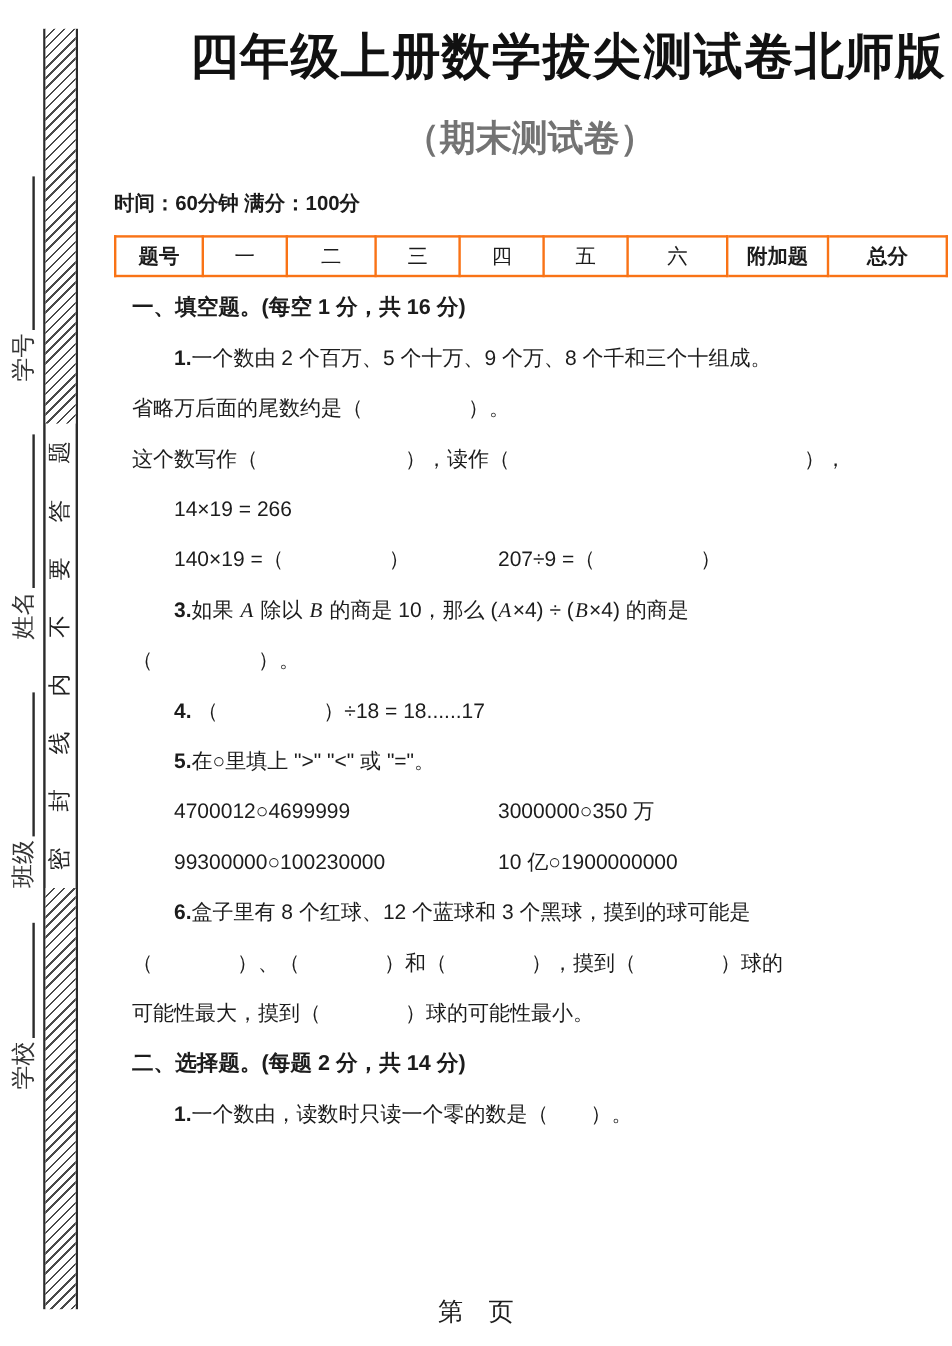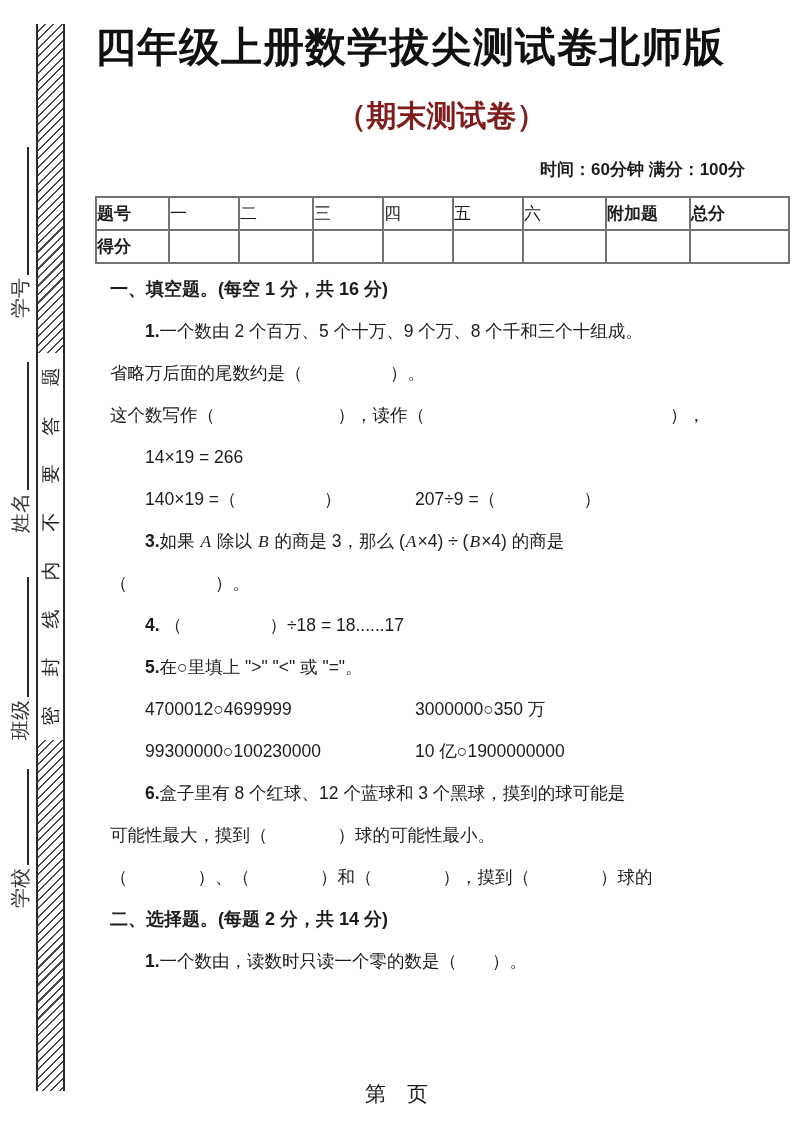--- a/index.html
+++ b/index.html
@@ -24,26 +24,26 @@
   .margin-label {
     position:absolute; left:7px; transform:rotate(-90deg); transform-origin:0 0;
     display:flex; align-items:center; white-space:nowrap;
     font-size:20px; line-height:26px; color:#333;
     font-family:"Liberation Serif", serif;
   }
   .mline { display:inline-block; height:16px; border-bottom:2px solid #2b2b2b; margin-left:3px; }
 
   
   .content { position:absolute; left:95px; top:0; width:693px; }
-  .title { margin:22px 0 0; font-size:41px; line-height:50px; font-weight:bold; text-align:left; letter-spacing:1px; white-space:nowrap; color:#111; }
-  .subtitle { margin:24px 0 0; font-size:30px; line-height:40px; font-weight:bold; text-align:center; color:#7f1d1d; }
-  .info { margin-top:22px; font-size:17px; line-height:24px; font-weight:bold; text-align:right; padding-right:43px; }
+  .title { margin:22px 0 0; font-size:41px; line-height:50px; font-weight:bold; text-align:right; letter-spacing:1px; white-space:nowrap; color:#111; }
+  .subtitle { margin:24px 0 0; font-size:30px; line-height:40px; font-weight:bold; text-align:center; color:#737373; }
+  .info { margin-top:22px; font-size:17px; line-height:24px; font-weight:bold; padding-right:43px; }
 
   table.score { border-collapse:collapse; margin-top:14px; width:693px; table-layout:fixed; font-size:17px; }
-  table.score td { border:2px solid #737373; height:31px; text-align:left; padding:0; overflow:hidden; }
+  table.score td { border:2px solid #f97316; height:31px; text-align:center; padding:0; overflow:hidden; }
   td.bold { font-weight:bold; }
 
   .body { margin-top:4px; font-size:17.5px; }
   .ln { height:42px; line-height:42px; white-space:nowrap; padding-left:15px; }
   .ln.head { font-weight:bold; font-size:18px; }
   .ln.q { padding-left:50px; }
   .qnum { font-weight:bold; }
   .var { font-style:italic; font-family:"Liberation Serif", serif; padding:0 1px; }
   .cols { display:flex; }
   .cols .c1 { width:270px; }
@@ -109,67 +109,56 @@
           <td class="bold">题号</td>
           <td>一</td>
           <td>二</td>
           <td>三</td>
           <td>四</td>
           <td>五</td>
           <td>六</td>
           <td class="bold">附加题</td>
           <td class="bold">总分</td>
         </tr>
-        <tr>
-          <td class="bold">得分</td>
-          <td></td>
-          <td></td>
-          <td></td>
-          <td></td>
-          <td></td>
-          <td></td>
-          <td></td>
-          <td></td>
-        </tr>
       </tbody>
     </table>
 
     <div class="body">
       <div class="ln head">一、填空题。(每空 1 分，共 16 分)</div>
 
       <div class="ln q"><span class="qnum">1.</span><span>一个数由 2 个百万、5 个十万、9 个万、8 个千和三个十组成。</span></div>
       <div class="ln">省略万后面的尾数约是（　　　　　）。</div>
       <div class="ln">这个数写作（　　　　　　　），读作（　　　　　　　　　　　　　　），</div>
 
       <div class="ln q cols">
           <span class="c1">14×19 = 266</span>
         </div>
       <div class="ln q cols">
           <span class="c1">140×19 =（　　　　　）</span>
           <span>207÷9 =（　　　　　）</span>
         </div>
 
-      <div class="ln q"><span class="qnum">3.</span><span>如果 </span><span class="var">A</span><span> 除以 </span><span class="var">B</span><span> 的商是 3，那么 (</span><span class="var">A</span><span>×4) ÷ (</span><span class="var">B</span><span>×4) 的商是</span></div>
+      <div class="ln q"><span class="qnum">3.</span><span>如果 </span><span class="var">A</span><span> 除以 </span><span class="var">B</span><span> 的商是 10，那么 (</span><span class="var">A</span><span>×4) ÷ (</span><span class="var">B</span><span>×4) 的商是</span></div>
       <div class="ln">（　　　　　）。</div>
 
       <div class="ln q"><span class="qnum">4.</span><span>&nbsp;（　　　　　）÷18 = 18......17</span></div>
 
       <div class="ln q"><span class="qnum">5.</span><span>在○里填上 "&gt;"  "&lt;" 或 "="。</span></div>
       <div class="ln q cols">
           <span class="c1">4700012○4699999</span>
           <span>3000000○350 万</span>
         </div>
       <div class="ln q cols">
           <span class="c1">99300000○100230000</span>
           <span>10 亿○1900000000</span>
         </div>
 
       <div class="ln q"><span class="qnum">6.</span><span>盒子里有 8 个红球、12 个蓝球和 3 个黑球，摸到的球可能是</span></div>
+      <div class="ln">（　　　　）、（　　　　）和（　　　　），摸到（　　　　）球的</div>
       <div class="ln">可能性最大，摸到（　　　　）球的可能性最小。</div>
-      <div class="ln">（　　　　）、（　　　　）和（　　　　），摸到（　　　　）球的</div>
 
       <div class="ln head">二、选择题。(每题 2 分，共 14 分)</div>
       <div class="ln q"><span class="qnum">1.</span><span>一个数由，读数时只读一个零的数是（　　）。</span></div>
     </div>
   </div>
 
   <div class="footer">第　页</div>
 </div>
 
 </body></html>

